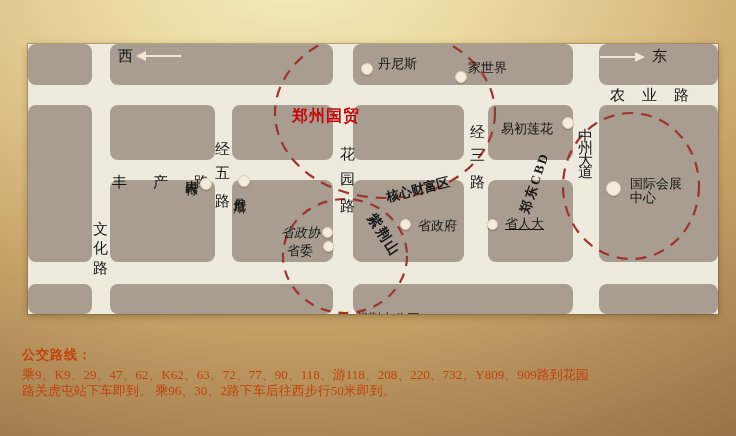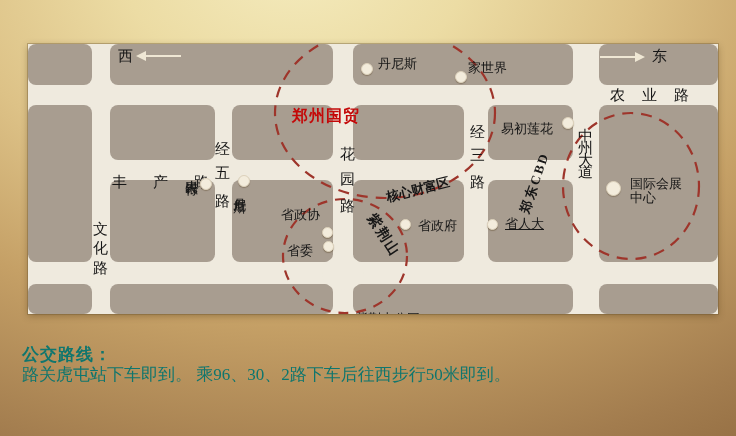--- a/index.html
+++ b/index.html
@@ -26,22 +26,22 @@
        background:#f3ecdc;border:1px solid #ddd2bc;box-shadow:0 1px 1px rgba(90,70,40,.4);}
   .dot.sm{width:9px;height:9px;}
   .dot.lg{width:13px;height:13px;}
   .junction{position:absolute;background:#efeade;border-radius:50%;}
   .arrow{position:absolute;height:2px;background:#efe7d4;}
   .arrow:before{content:"";position:absolute;top:-4px;border-top:5px solid transparent;
     border-bottom:5px solid transparent;}
   .arrow.left:before{left:-9px;border-right:10px solid #efe7d4;}
   .arrow.right:before{right:-9px;border-left:10px solid #efe7d4;}
   .rot{transform-origin:center center;}
-  .bus{position:absolute;left:22px;top:347px;color:#0f766e;width:700px;
-       font-size:17px;line-height:16px;}
+  .bus{position:absolute;left:22px;top:347px;color:#c2410c;width:700px;
+       font-size:13px;line-height:16px;}
   .bus .hd{font-weight:bold;margin-bottom:4px;letter-spacing:1px;}
 </style>
 </head>
 <body>
 
 <div class="map">
 
   <div class="blk" style="left:0;top:0;width:64px;height:41px;"></div>
   <div class="blk" style="left:82px;top:0;width:223px;height:41px;"></div>
   <div class="blk" style="left:325px;top:0;width:220px;height:41px;"></div>
@@ -97,30 +97,31 @@
   <div class="dot sm" style="left:295px;top:197px;"></div>
   <div class="dot sm" style="left:372px;top:175px;"></div>
   <div class="dot sm" style="left:459px;top:175px;"></div>
   <div class="dot lg" style="left:578px;top:137px;"></div>
 
   <div class="lbl" style="left:350px;top:13px;">丹尼斯</div>
   <div class="lbl" style="left:440px;top:17px;">家世界</div>
   <div class="lbl" style="left:473px;top:78px;">易初莲花</div>
   <div class="lbl vert" style="left:156px;top:126px;letter-spacing:1px;">人民银行</div>
   <div class="lbl vert" style="left:204px;top:144px;letter-spacing:1px;">丹尼斯</div>
-  <div class="lbl" style="left:253px;top:164px;">省政协</div>
+  <div class="lbl" style="left:253px;top:182px;font-style:italic;">省政协</div>
   <div class="lbl" style="left:259px;top:200px;">省委</div>
   <div class="lbl" style="left:390px;top:175px;">省政府</div>
   <div class="lbl" style="left:477px;top:173px;text-decoration:underline;">省人大</div>
   <div class="lbl" style="left:602px;top:133px;">国际会展</div>
   <div class="lbl" style="left:602px;top:147px;">中心</div>
 
   <div class="lbl rot" style="left:390px;top:146px;font-weight:bold;transform:translate(-50%,-50%) rotate(-14deg);">核心财富区</div>
   <div class="lbl" style="left:349px;top:167px;font-size:14px;font-weight:bold;transform:rotate(57deg);transform-origin:0 0;letter-spacing:2px;">紫荆山</div>
   <div class="lbl rot" style="left:507px;top:139px;font-weight:bold;transform:translate(-50%,-50%) rotate(-71deg);letter-spacing:2px;">郑东CBD</div>
   <div class="lbl" style="left:327px;top:236px;margin-top:32px;">紫荆山公园</div>
 
 </div>
 
 <div class="bus">
   <div class="hd">公交路线：</div>
+  <div>乘9、K9、29、47、62、K62、63、72、77、90、118、游118、208、220、732、Y809、909路到花园</div>
   <div>路关虎屯站下车即到。 乘96、30、2路下车后往西步行50米即到。</div>
 </div>
 
 </body></html>

